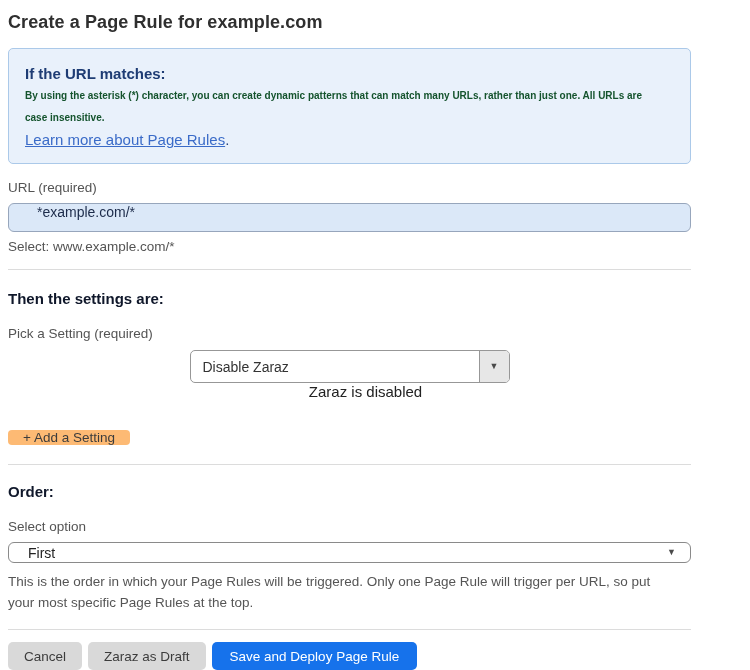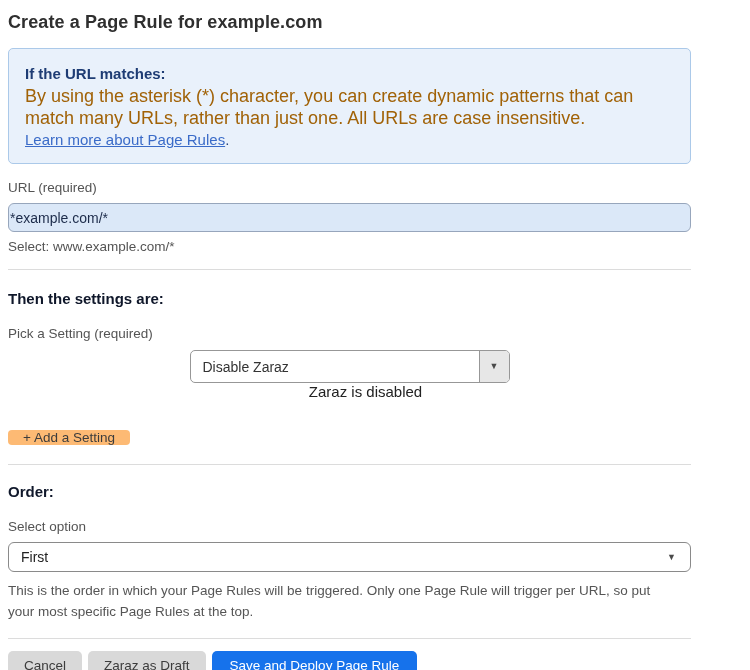--- a/index.html
+++ b/index.html
@@ -29,24 +29,25 @@
     border-radius: 5px;
     padding: 14px 16px 12px 16px;
   }
   .info-heading {
     font-size: 15px;
     font-weight: 700;
     color: #1e3c74;
     line-height: 22px;
   }
   .info-body {
-    font-size: 18px;
-    color: #a16207;
+    font-size: 10px;
+    color: #14532d;
     line-height: 22px;
     max-width: 640px;
+    font-weight: bold;
   }
   .info-link-line {
     font-size: 15px;
     line-height: 22px;
     color: #2b477e;
   }
   .info-link {
     color: #3a6bc8;
     text-decoration: underline;
     cursor: pointer;
@@ -58,22 +59,22 @@
     line-height: 18px;
   }
   .url-input {
     margin-top: 6px;
     width: 683px;
     height: 29px;
     background: #dbe8f8;
     border: 1px solid #97a6bc;
     border-radius: 6px;
     display: flex;
-    align-items: center;
-    padding-left: 1px;
+    align-items: flex-start;
+    padding-left: 28px;
     font-size: 14px;
     color: #1c2b4a;
   }
   .hint-text {
     margin-top: 7px;
     font-size: 13.5px;
     color: #545454;
   }
   .divider {
     border: none;
@@ -140,28 +141,28 @@
     font-family: "Liberation Sans", sans-serif;
     font-size: 13.5px;
     color: #3c3c3c;
     cursor: pointer;
     display: inline-flex;
     align-items: center;
   }
   .order-select {
     margin-top: 6px;
     width: 683px;
-    height: 30px;
+    height: 21px;
     background: #ffffff;
     border: 1px solid #8a8a8a;
     border-radius: 6px;
     display: flex;
     align-items: center;
     justify-content: space-between;
-    padding: 0 14px 0 12px;
+    padding: 0 14px 0 19px;
     font-size: 14px;
     color: #222;
     cursor: pointer;
   }
   .help-text {
     margin-top: 8px;
     font-size: 13.5px;
     color: #555;
     line-height: 21px;
     max-width: 670px;

